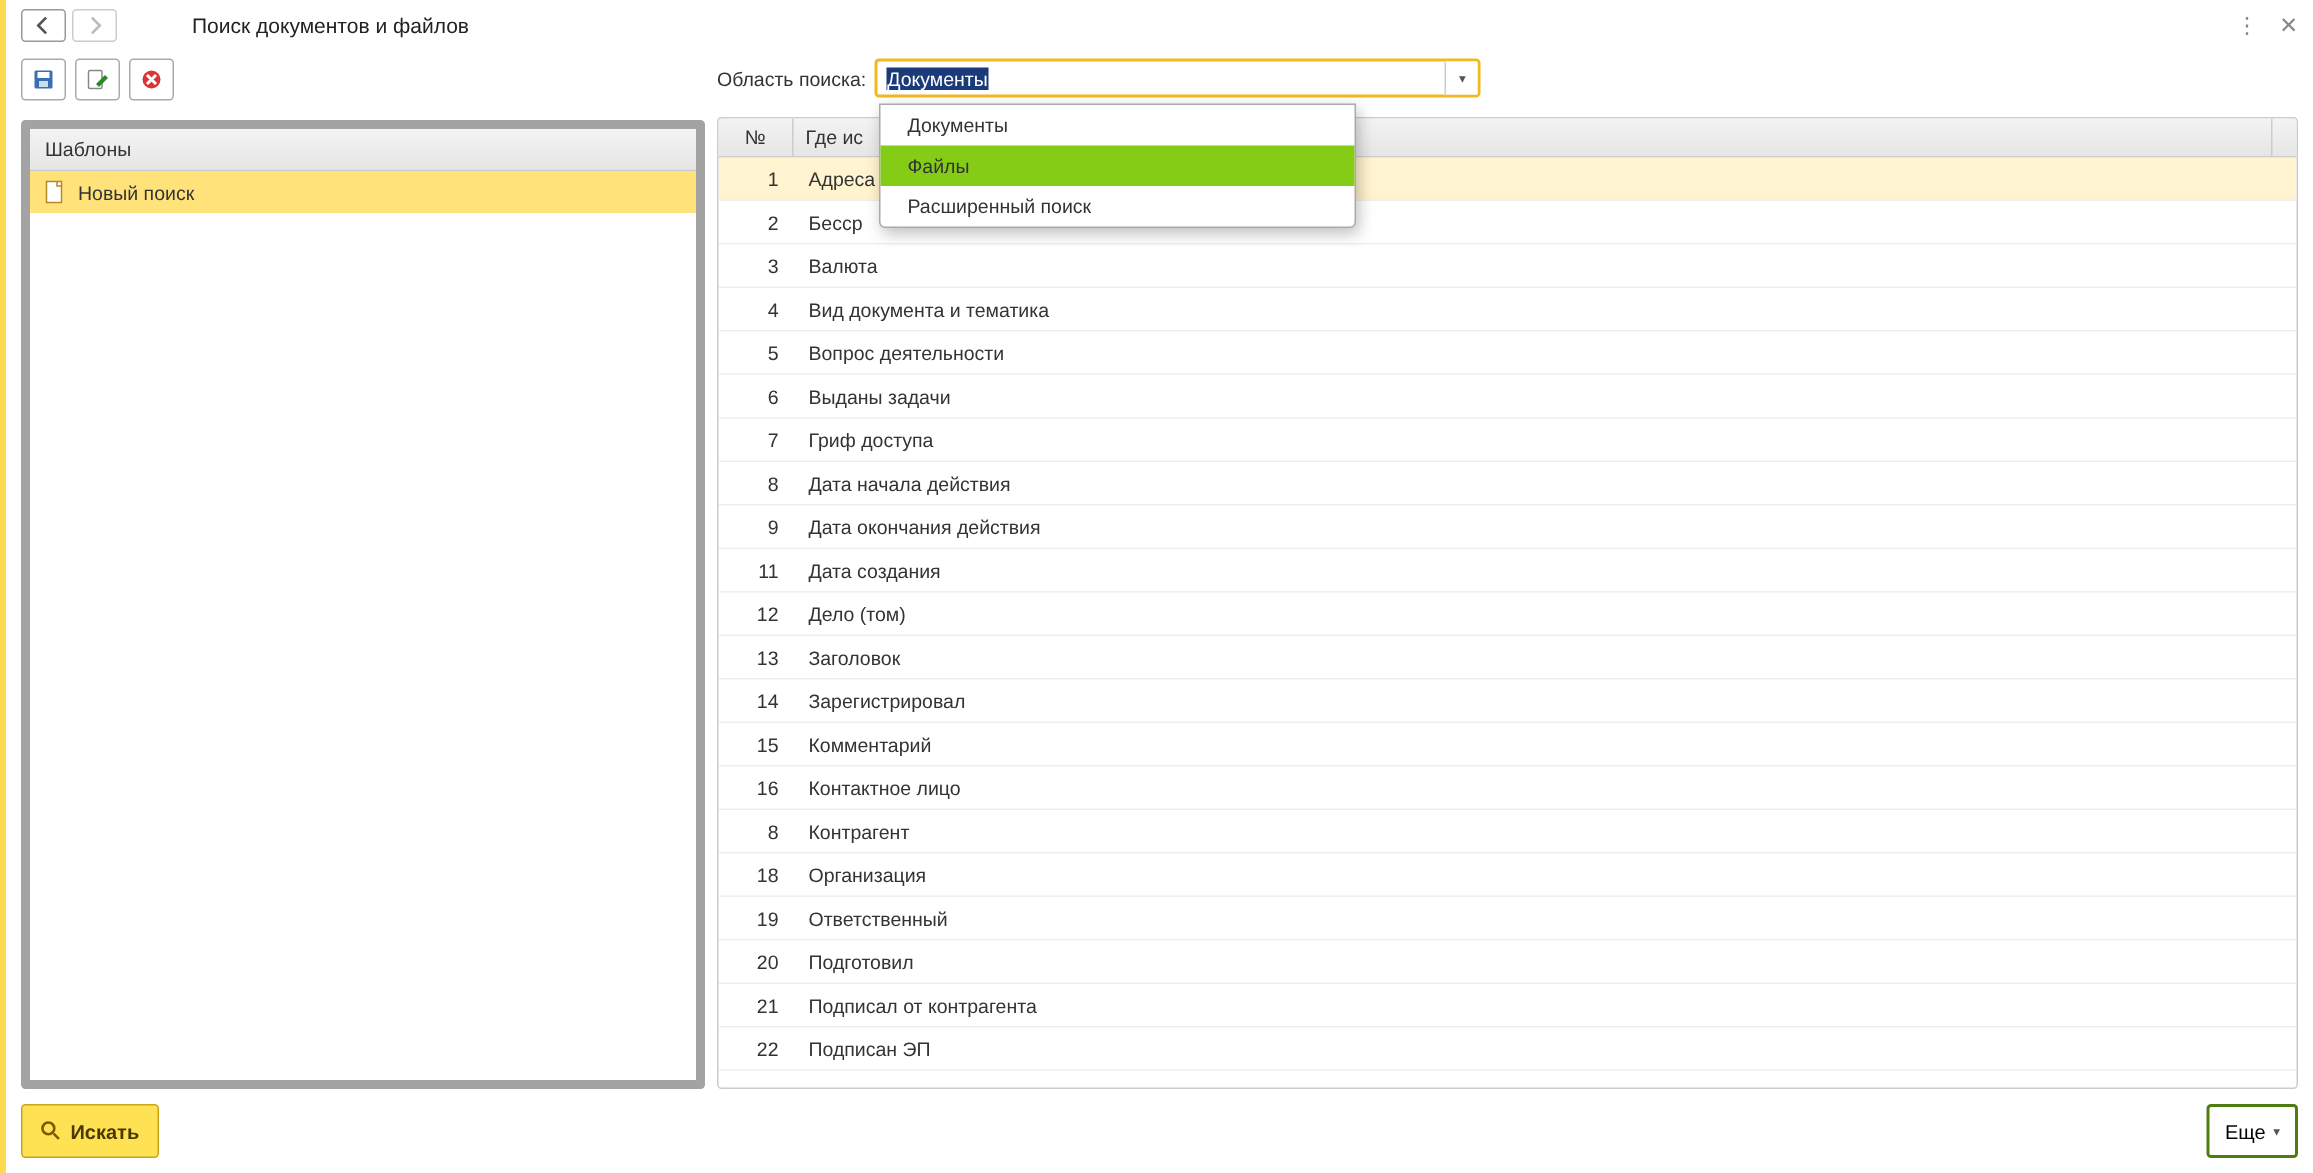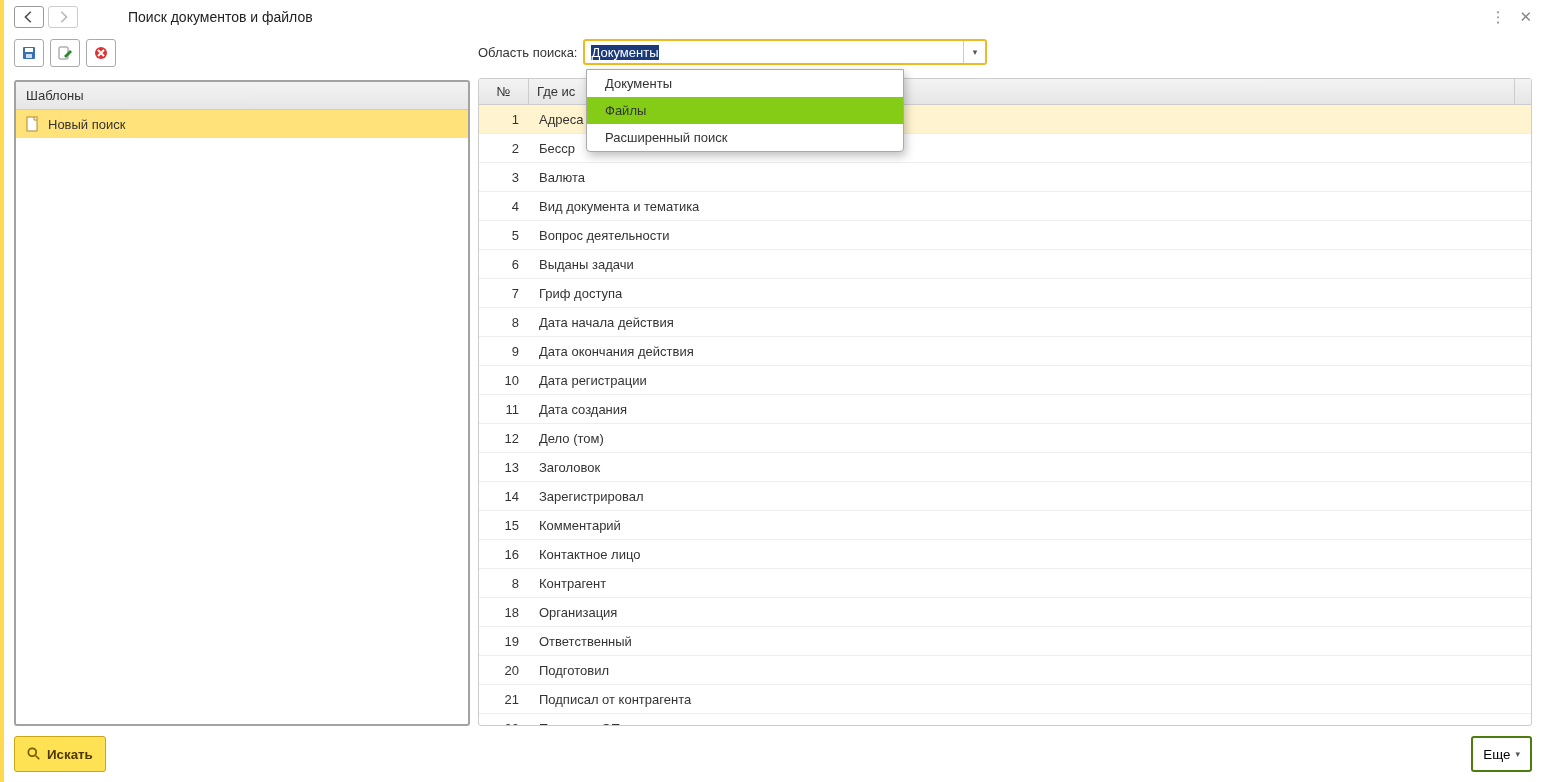--- a/index.html
+++ b/index.html
@@ -55,21 +55,21 @@
     .tb-btn {
       width: 30px; height: 28px;
       border: 1px solid #aaa; border-radius: 3px;
       background: #fff;
       display: flex; align-items: center; justify-content: center;
       cursor: pointer;
     }
     .tb-btn svg { width: 16px; height: 16px; }
     
     .templates-panel {
-      border: 2px solid #a3a3a3;
+      border: 6px solid #a3a3a3;
       border-radius: 3px;
       flex: 1;
       overflow: hidden;
     }
     .templates-header {
       background: linear-gradient(#f3f3f3,#e6e6e6);
       border-bottom: 1px solid #ccc;
       padding: 6px 10px;
     }
     .template-row {
@@ -298,24 +298,20 @@
             <div class="c-num">7</div>
             <div class="c-where">Гриф доступа</div>
           </div>
           <div class="g-row">
             <div class="c-num">8</div>
             <div class="c-where">Дата начала действия</div>
           </div>
           <div class="g-row">
             <div class="c-num">9</div>
             <div class="c-where">Дата окончания действия</div>
-          </div>
-          <div class="g-row">
-            <div class="c-num">10</div>
-            <div class="c-where">Дата регистрации</div>
           </div>
           <div class="g-row">
             <div class="c-num">11</div>
             <div class="c-where">Дата создания</div>
           </div>
           <div class="g-row">
             <div class="c-num">12</div>
             <div class="c-where">Дело (том)</div>
           </div>
           <div class="g-row">

